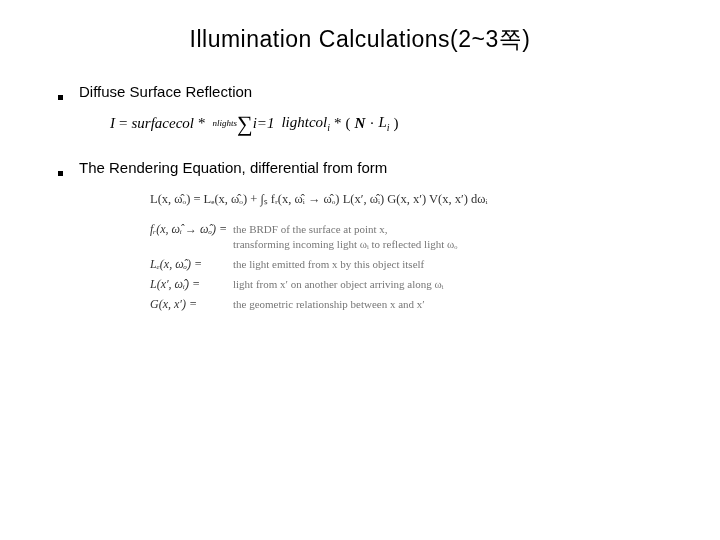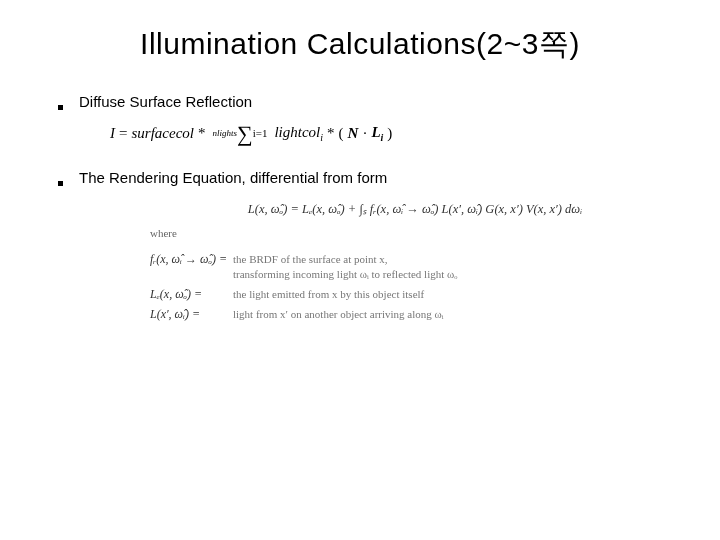--- a/index.html
+++ b/index.html
@@ -6,21 +6,21 @@
   body {
     width: 720px;
     height: 540px;
     background: #ffffff;
     font-family: "Malgun Gothic", "Arial", sans-serif;
     color: #000;
     padding: 24px 40px;
     position: relative;
   }
   .title {
-    font-size: 30px;
+    font-size: 23px;
     font-weight: 400;
     text-align: center;
     margin-bottom: 28px;
     letter-spacing: 0.5px;
   }
   .bullet-row {
     display: flex;
     align-items: flex-end;
     margin-left: 18px;
     margin-bottom: 14px;
@@ -50,37 +50,35 @@
   .sum-wrap {
     display: inline-flex;
     flex-direction: row;
     align-items: center;
     font-style: normal;
     margin: 0 3px;
     line-height: 1;
   }
   .sum-top { font-size: 9px; font-style: italic; }
   .sum-sym { font-size: 22px; line-height: 0.8; }
-  .sum-bot { font-size: 11px; }
+  .sum-bot { font-size: 15px; font-style: italic; }
   .upright { font-style: normal; }
   .sub { font-size: 10px; vertical-align: sub; font-style: italic; }
 
   .eq2-block {
     margin-left: 110px;
     font-family: "Times New Roman", serif;
     font-size: 12px;
     color: #444;
   }
   .eq2-main {
-    font-style: italic;
     font-size: 12.5px;
     color: #333;
     margin-bottom: 10px;
     white-space: nowrap;
-    text-align: center;
   }
   .where {
     font-size: 11px;
     color: #666;
     margin: 6px 0 8px 0;
     font-style: normal;
   }
   .def-table {
     display: table;
     border-spacing: 0 5px;
@@ -125,42 +123,45 @@
       <span class="sum-sym">∑</span>
       <span class="sum-bot">i=1</span>
     </span>
     <span>
       <span>lightcol</span><span class="sub">i</span>
     </span>
     <span class="upright">*</span>
     <span class="upright">(</span>
     <span style="font-weight:bold;">N</span>
     <span class="upright">·</span>
-    <span style="font-weight:bold;">
+    <span style="font-weight:normal;">
       <span>L</span><span class="sub">i</span>
     </span>
     <span class="upright">)</span>
   </div>
 </div>
 
 <div class="bullet-row">
   <span class="bullet-dot"></span>
   <span>The Rendering Equation, differential from form</span>
 </div>
 
 <div class="eq2-block">
   <div class="eq2-main">L(x, ω̂ₒ) = Lₑ(x, ω̂ₒ) + ∫ₛ fᵣ(x, ω̂ᵢ → ω̂ₒ) L(x′, ω̂ᵢ) G(x, x′) V(x, x′) dωᵢ</div>
-  <div class="where">where</div>
   <div class="def-table">
     <div class="def-row">
       <span class="def-lhs">fᵣ(x, ω̂ᵢ → ω̂ₒ) =</span>
       <span class="def-rhs">the BRDF of the surface at point x,<br>transforming incoming light ωᵢ to reflected light ωₒ</span>
     </div>
     <div class="def-row">
       <span class="def-lhs">Lₑ(x, ω̂ₒ) =</span>
       <span class="def-rhs">the light emitted from x by this object itself</span>
     </div>
     <div class="def-row">
       <span class="def-lhs">L(x′, ω̂ᵢ) =</span>
       <span class="def-rhs">light from x′ on another object arriving along ωᵢ</span>
     </div>
+    <div class="def-row">
+      <span class="def-lhs">G(x, x′) =</span>
+      <span class="def-rhs">the geometric relationship between x and x′</span>
+    </div>
   </div>
 </div>
 
 </body></html>

